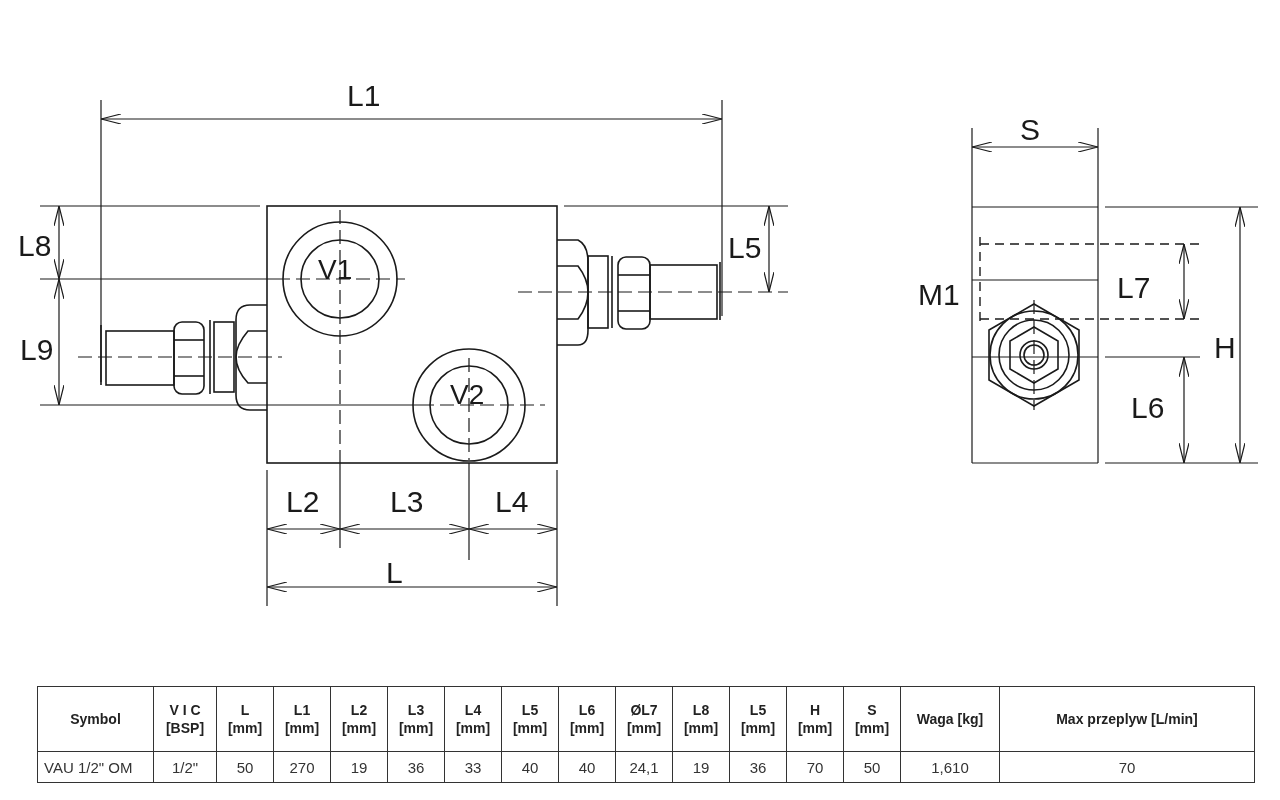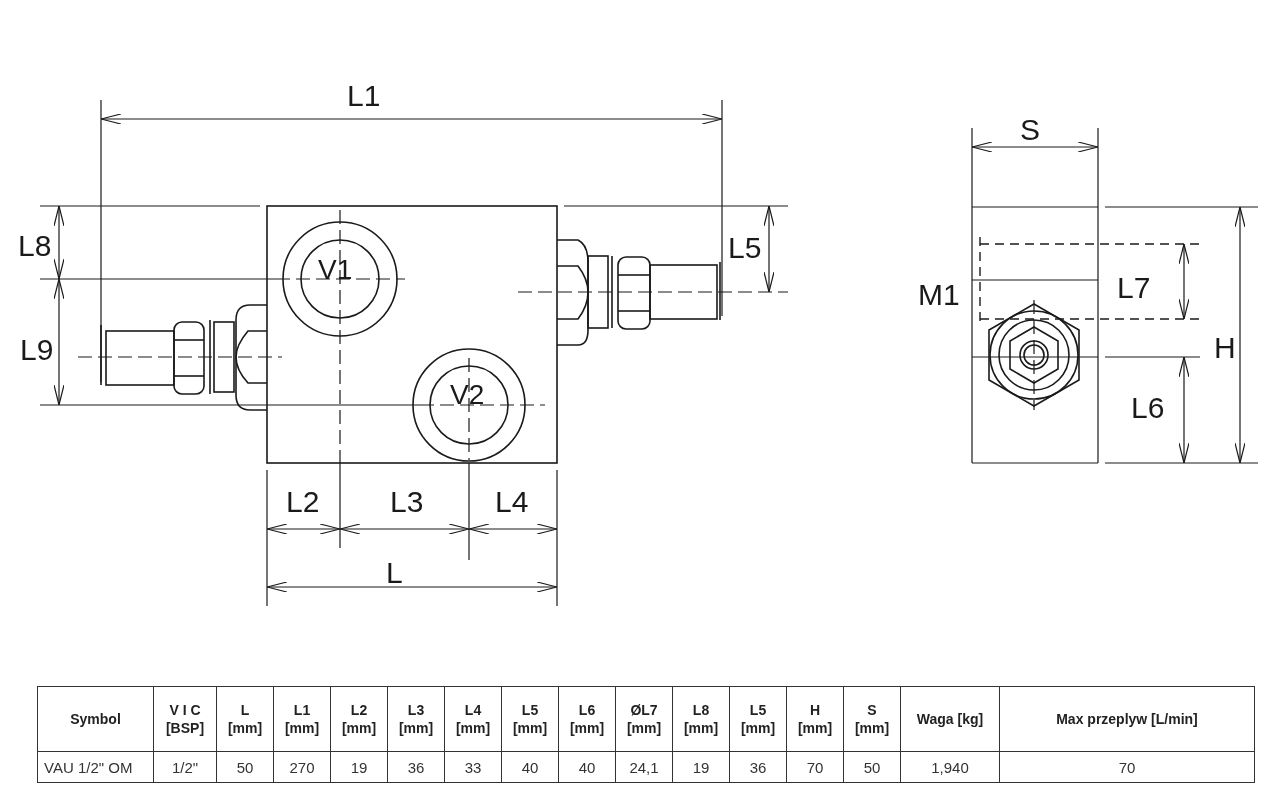--- a/index.html
+++ b/index.html
@@ -175,17 +175,17 @@
       <td>19</td>
       <td>36</td>
       <td>33</td>
       <td>40</td>
       <td>40</td>
       <td>24,1</td>
       <td>19</td>
       <td>36</td>
       <td>70</td>
       <td>50</td>
-      <td>1,940</td>
+      <td>1,610</td>
       <td>70</td>
     </tr>
   </tbody>
 </table>
 
 </body></html>

